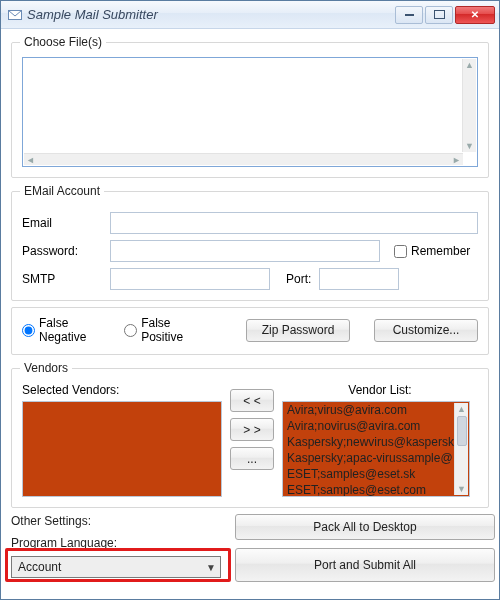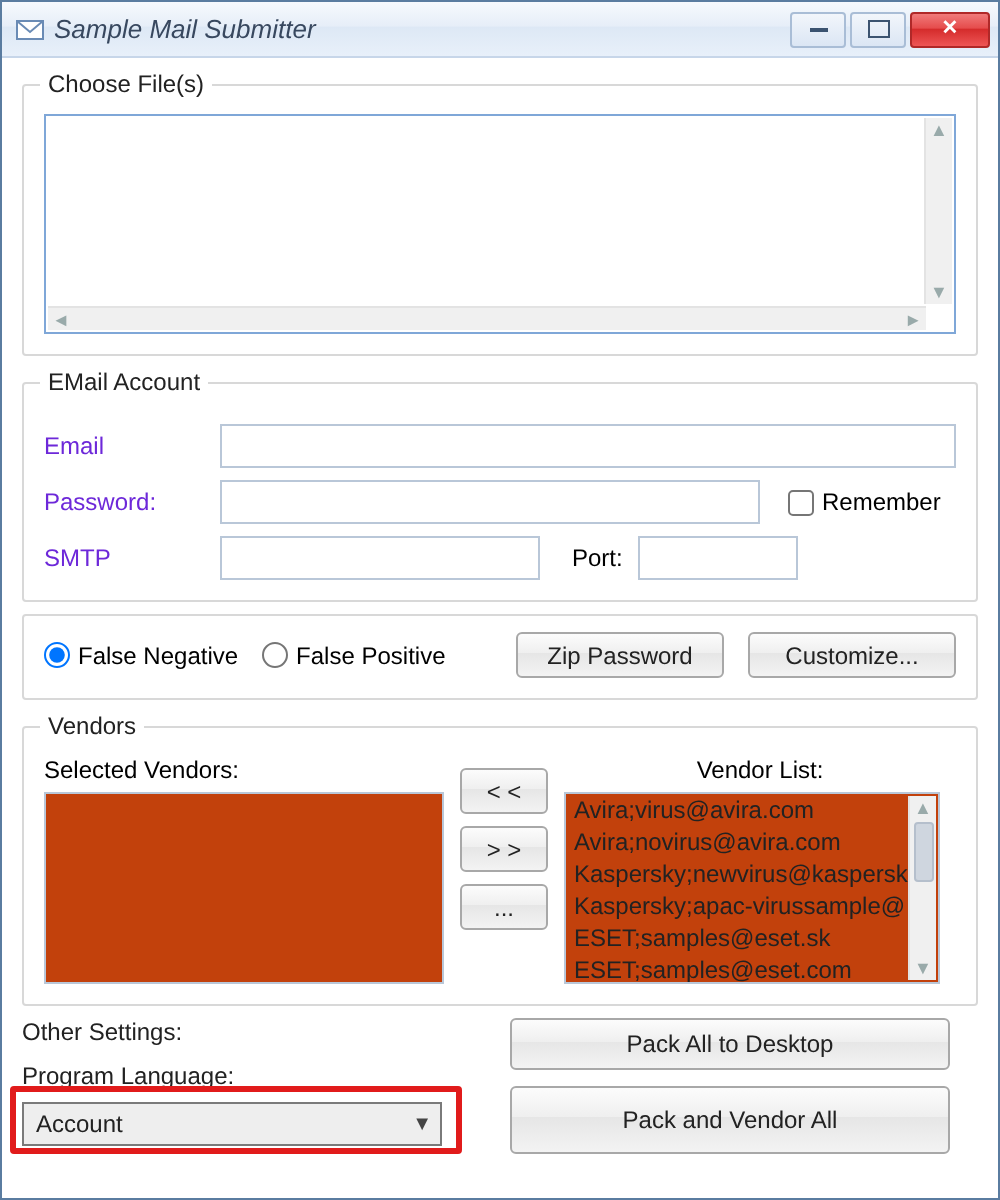--- a/index.html
+++ b/index.html
@@ -88,42 +88,42 @@
   }
   .sb-h { position:absolute; left:1px; right:14px; bottom:1px; height:12px;
     background:#f0f0f0; border-top:1px solid #e3e3e3;
     display:flex;justify-content:space-between;align-items:center;
   }
   .sb-btn { color:#9aa; font-size:9px; padding:1px 2px;}
 
   
   .row { display:flex; align-items:center; gap:8px; margin-top:6px; }
   .row:first-child { margin-top:0;}
-  .lbl { width: 80px; color:#6d28d9; }
+  .lbl { width: 80px; color:#000000; }
   input[type=text], input[type=password] {
     height: 22px; border:1px solid #b9c7d8; background:#fff;
     padding: 2px 4px; font: inherit;
   }
   .flex1 { flex:1; }
 
   input[type=checkbox] { width:13px;height:13px;margin:0 4px 0 0;}
   input[type=radio] { margin:0 4px 0 0;}
 
   .btn {
     height:23px; min-width:96px;
     border:1px solid #a8a8a8;
     border-radius:3px;
     background: linear-gradient(to bottom,#fcfcfc 0%,#efefef 45%,#e6e6e6 46%,#f3f3f3 100%);
     color:#222; font:inherit;
     padding: 0 10px;
     display:inline-flex;align-items:center;justify-content:center;
     cursor:default;
   }
   .btn.small { min-width:44px; padding:0 6px;}
-  .btn.wide { width:220px; height:26px;}
+  .btn.wide { width:260px; height:26px;}
 
   
   .vendors-body { display:flex; gap:8px; align-items:flex-start;justify-content:flex-end;}
   .vend-col { display:flex; flex-direction:column; }
   .list-box {
     border:1px solid #b9c7d8; background:#c2410c;
     font-size:12px; color:#222;
     overflow:hidden;
   }
   .lb-left { width:200px; height:96px; }
@@ -206,21 +206,21 @@
       </div>
       <div class="row">
         <span class="lbl">SMTP</span>
         <input type="text" style="width: 160px;" value="">
         <span style="margin-left:8px">Port:</span>
         <input type="text" style="width: 80px;" value="">
       </div>
     </fieldset>
 
     <fieldset class="group">
-      <div class="row" style="gap:12px">
+      <div class="row" style="gap:24px">
         <label style="display:flex;align-items:center">
           <input type="radio" name="subtype" checked="" style="">
           <span>False Negative</span>
         </label>
         <label style="display:flex;align-items:center">
           <input type="radio" name="subtype" style="">
           <span>False Positive</span>
         </label>
         <span style="flex:1"></span>
         <button class="btn" style="min-width:104px">Zip Password</button>
@@ -266,18 +266,18 @@
         <div class="muted">Other Settings:</div>
         <div class="muted" style="margin-top:8px">Program Language:</div>
         <div class="combo" style="margin-top:6px">
           <span>Account</span>
           <span class="chev">▼</span>
         </div>
         <div class="lang-highlight" style="left:-6px; top:34px; width:226px; height:34px;"></div>
       </div>
       <div class="bottom-right">
         <button class="btn wide">Pack All to Desktop</button>
-        <button class="btn wide" style="height:34px">Pack and Vendor All</button>
+        <button class="btn wide" style="height:34px">Port and Submit All</button>
       </div>
     </div>
 
   </div>
 </div>
 
 </body></html>

